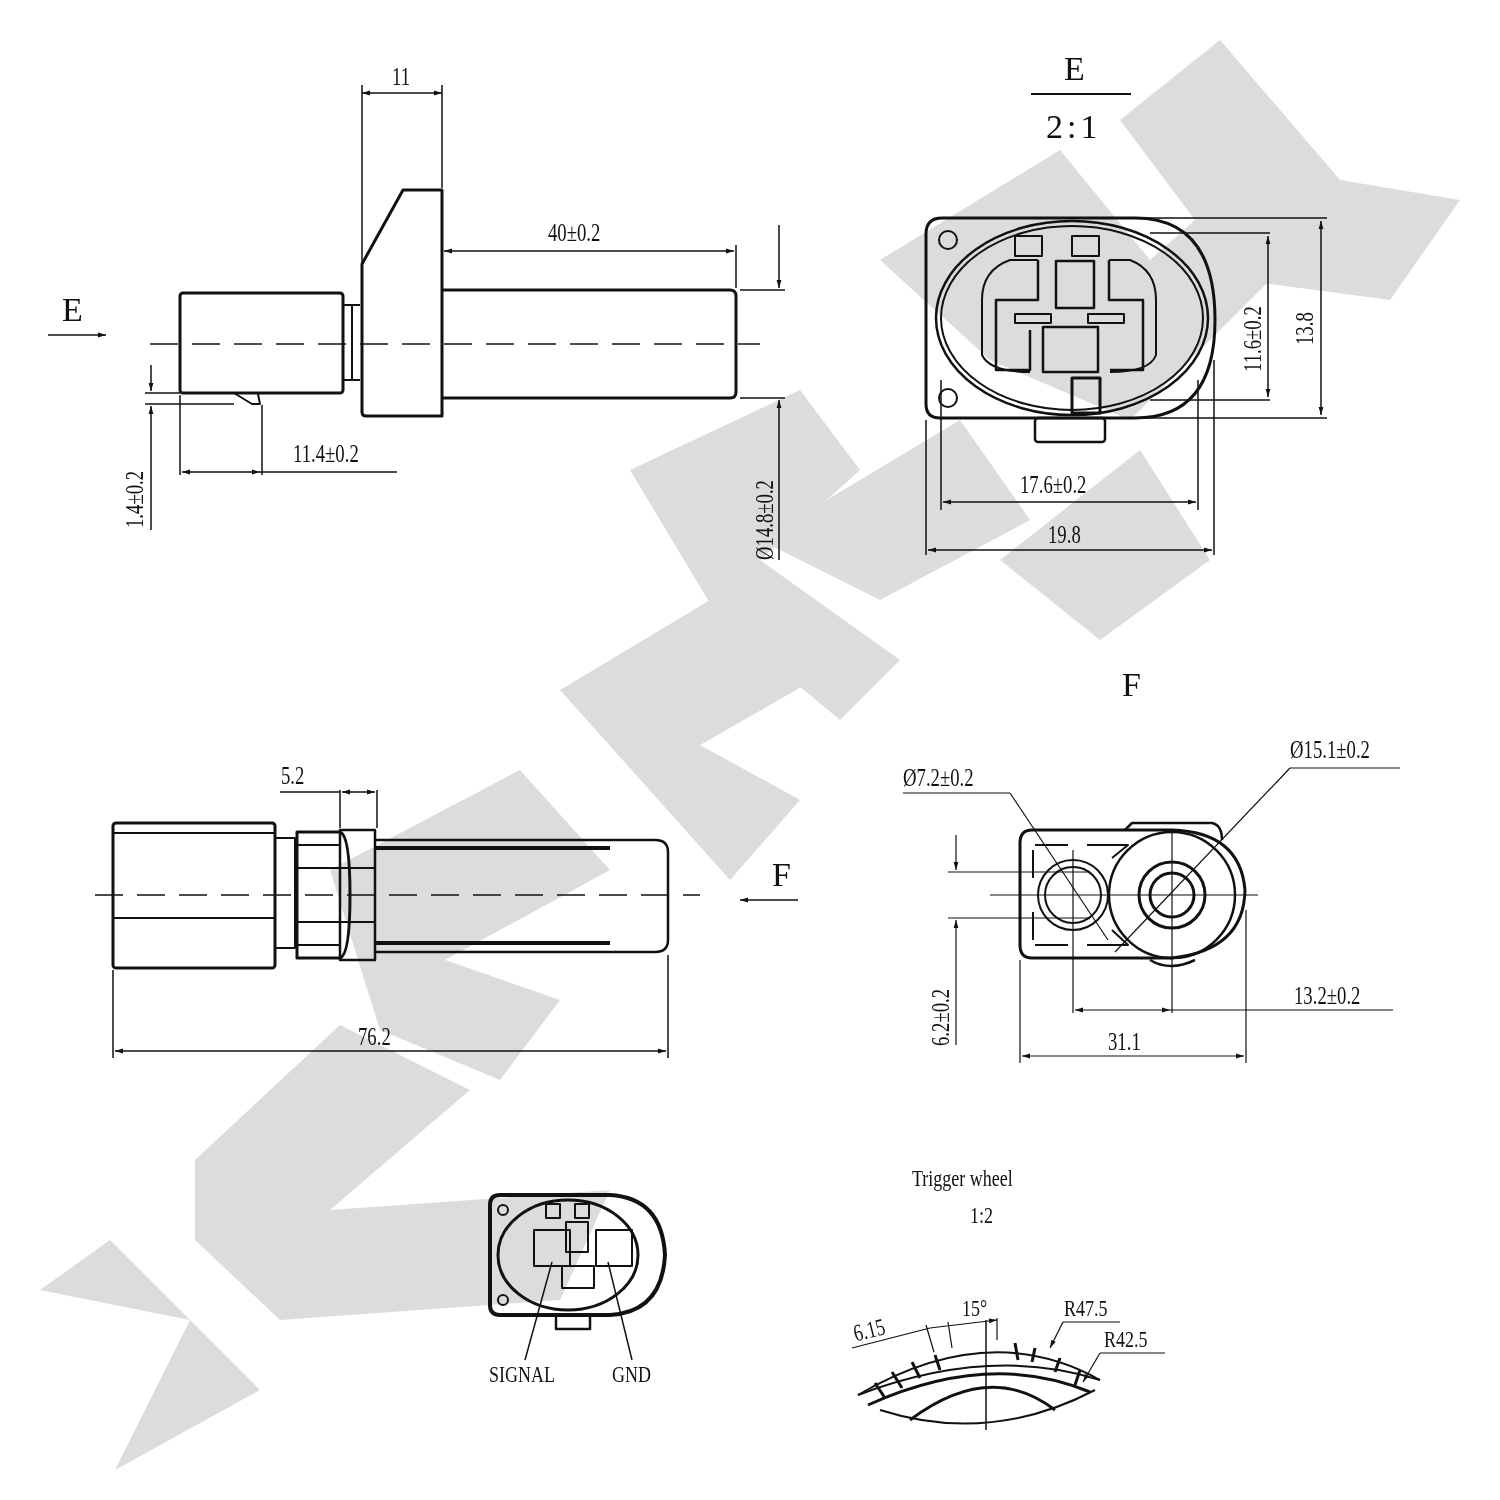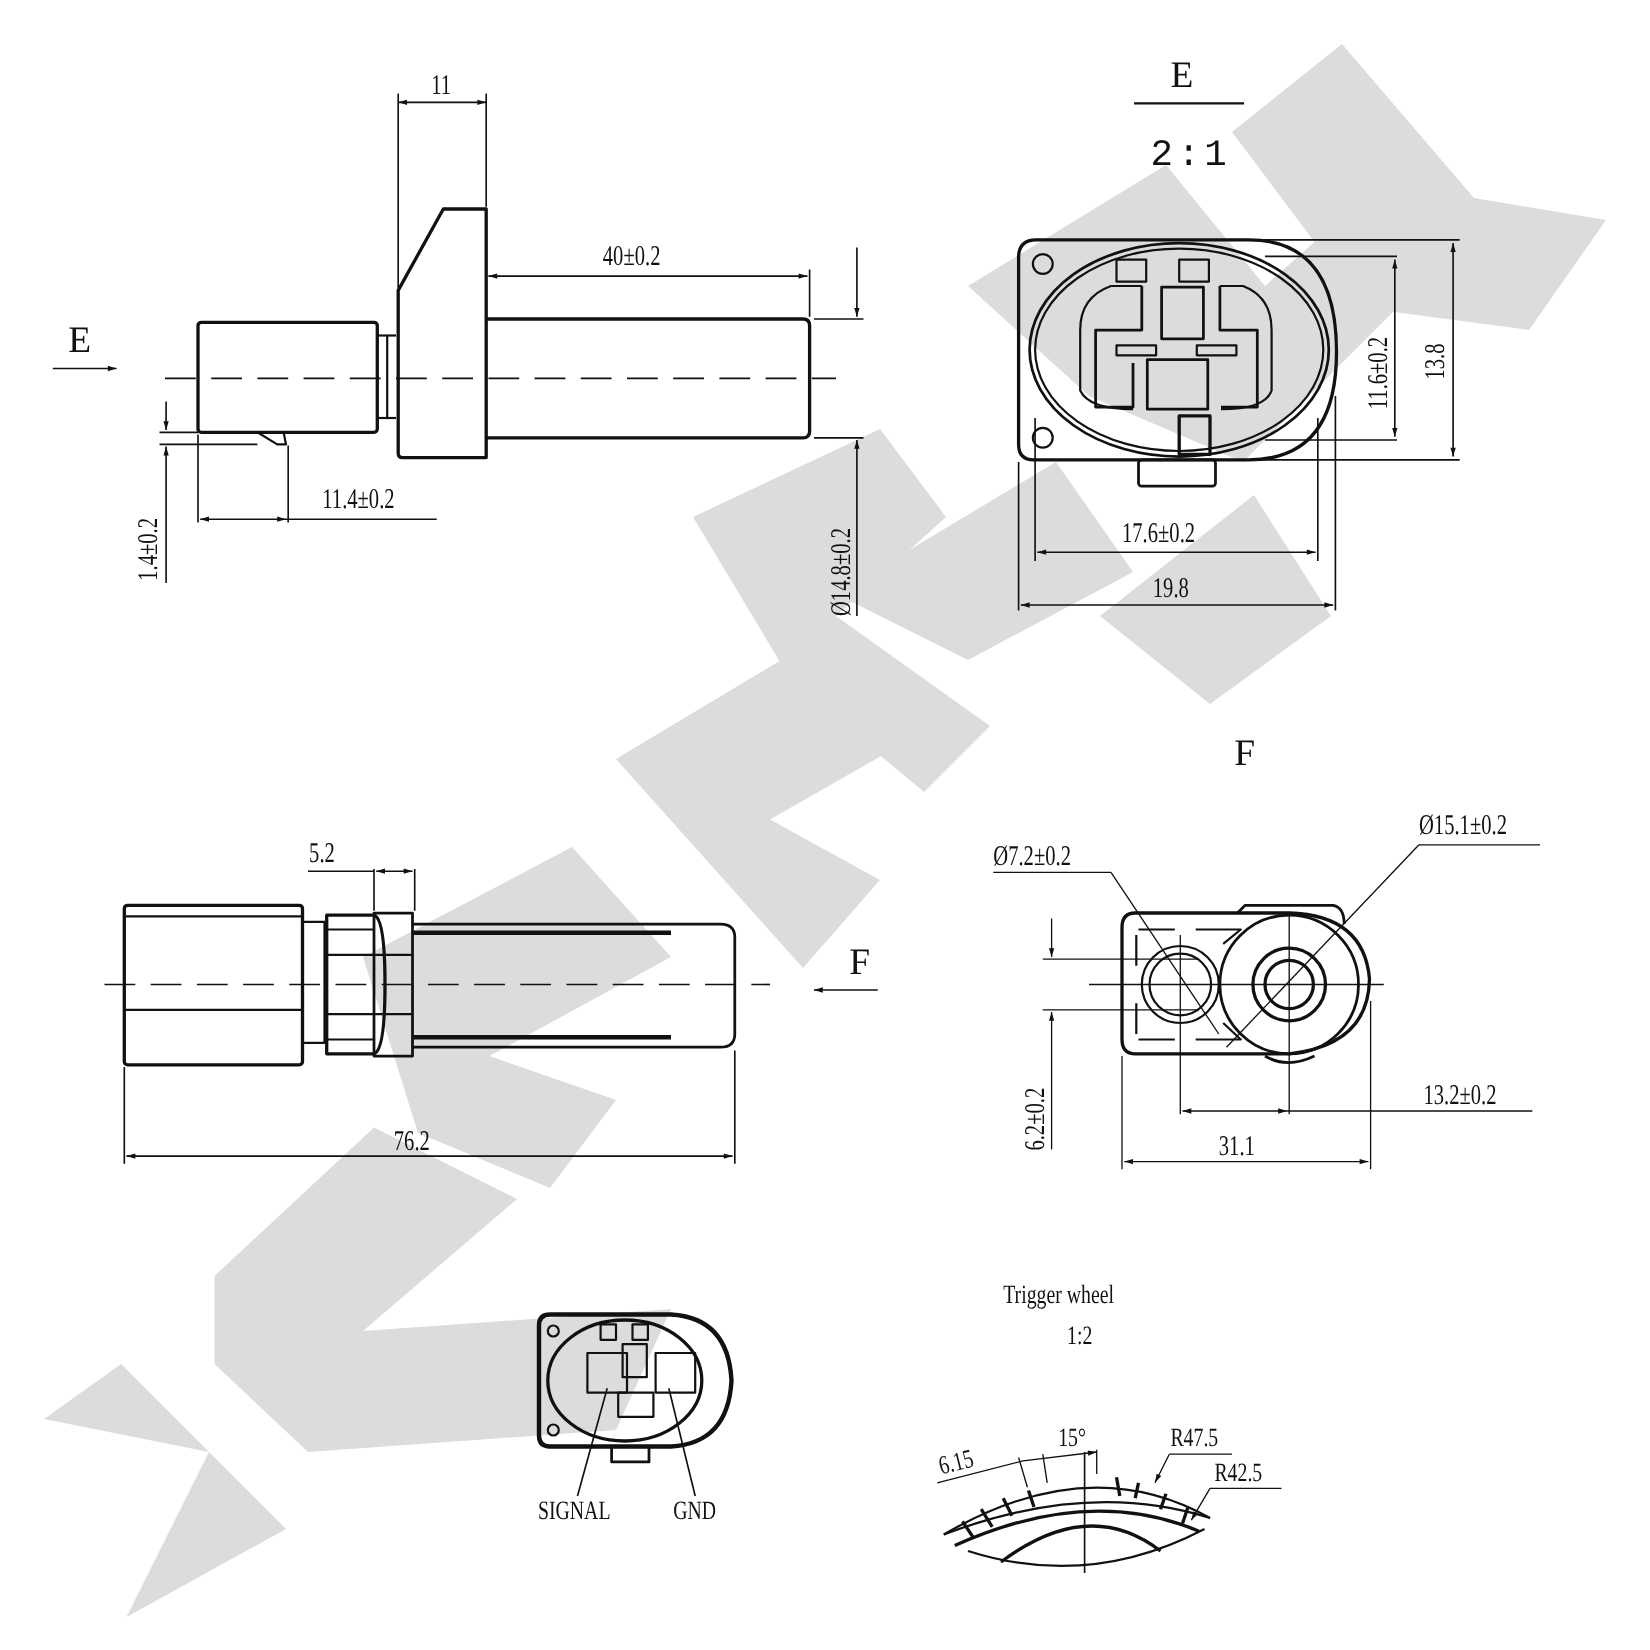--- a/index.html
+++ b/index.html
@@ -211,21 +211,21 @@
 </svg>
 
 <span class="lbl big" style="left:62px;top:293px;">E</span>
 <span class="lbl dim" style="left:392px;top:64px;">11</span>
 <span class="lbl dim" style="left:548px;top:220px;">40±0.2</span>
 <span class="lbl dim" style="left:293px;top:441px;">11.4±0.2</span>
 <span class="lbl dim vert" style="left:122px;top:528px;font-size:26px;">1.4±0.2</span>
 <span class="lbl dim vert" style="left:752px;top:560px;font-size:26px;">Ø14.8±0.2</span>
 
 <span class="lbl big" style="left:1064px;top:52px;">E</span>
-<span class="lbl big" style="left:1046px;top:125px;letter-spacing:4px;font-family:Liberation Mono, monospace;">2:1</span>
+<span class="lbl big" style="left:1046px;top:110px;letter-spacing:4px;">2:1</span>
 <span class="lbl dim vert" style="left:1240px;top:372px;">11.6±0.2</span>
 <span class="lbl dim vert" style="left:1292px;top:345px;">13.8</span>
 <span class="lbl dim" style="left:1020px;top:472px;">17.6±0.2</span>
 <span class="lbl dim" style="left:1048px;top:522px;">19.8</span>
 
 <span class="lbl big" style="left:772px;top:858px;">F</span>
 <span class="lbl dim" style="left:281px;top:763px;">5.2</span>
 <span class="lbl dim" style="left:358px;top:1024px;">76.2</span>
 
 <span class="lbl big" style="left:1122px;top:668px;">F</span>

